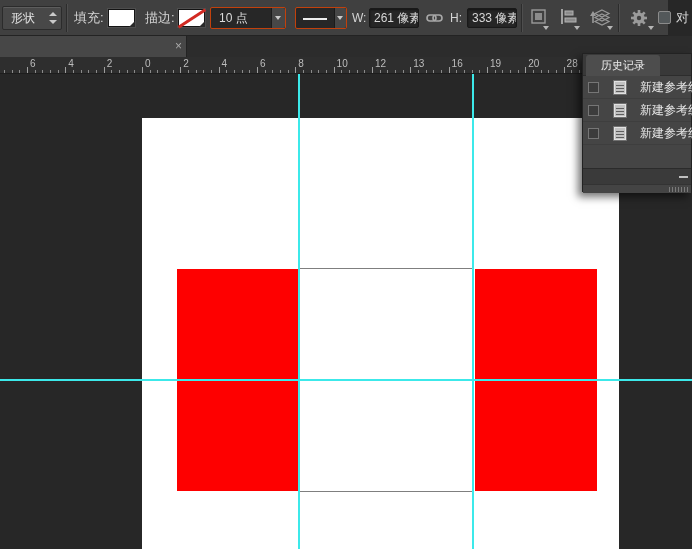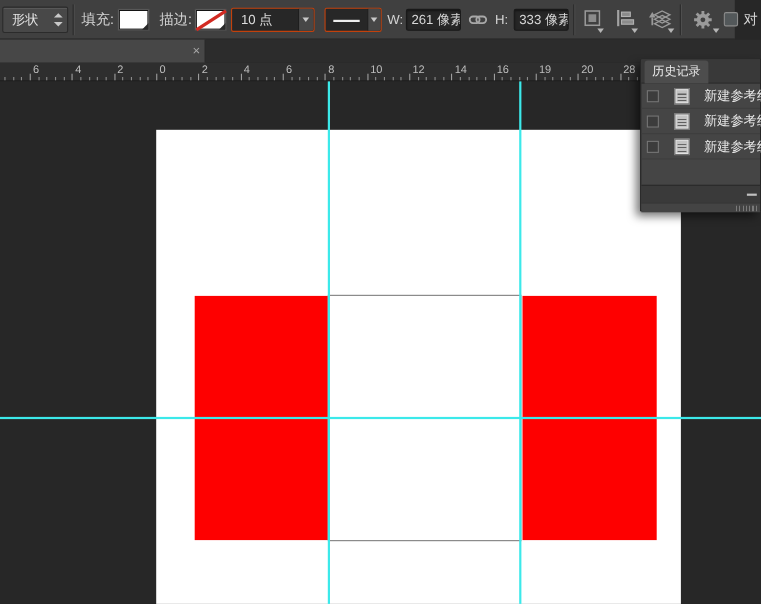--- a/index.html
+++ b/index.html
@@ -106,21 +106,21 @@
   .guide.h { left:0; width:692px; height:2px; }
 
   
   .history-panel {
     position:absolute; left:582px; top:53px; width:110px; height:139px;
     background:#454545; border:1px solid #222222;
     box-shadow:-4px 5px 8px rgba(0,0,0,.55); z-index:30;
   }
   .hp-header { position:absolute; left:0; top:0; width:100%; height:22px; background:#393939; border-bottom:1px solid #2d2d2d; }
   .hp-tab {
-    position:absolute; left:3px; top:1px; width:58px; height:21px; background:#4d4d4d;
+    position:absolute; left:3px; top:1px; width:74px; height:21px; background:#4d4d4d;
     border-radius:3px 3px 0 0; text-align:center; line-height:21px;
     font-size:11px; color:#ececec; cursor:pointer;
   }
   .hist-row { position:absolute; left:0; width:100%; height:23px; cursor:pointer; border-bottom:1px solid #3e3e3e; }
   .hist-row.selected { background:#56616d; border-bottom-color:#4a5560; }
   .hist-check {
     position:absolute; left:5px; top:6px; width:11px; height:11px;
     border:1px solid #767676; background:rgba(0,0,0,.12); cursor:pointer;
   }
   .hist-icon {
@@ -317,21 +317,21 @@
       <div class="tick" style="left: 349px;"></div>
       <div class="tick" style="left: 356.6px;"></div>
       <div class="tick" style="left: 364.3px;"></div>
       <div class="tick major" style="left: 372px;"></div>
       <div class="tick-label" style="left: 375px;">12</div>
       <div class="tick" style="left: 379.6px;"></div>
       <div class="tick" style="left: 387.3px;"></div>
       <div class="tick" style="left: 395px;"></div>
       <div class="tick" style="left: 402.6px;"></div>
       <div class="tick major" style="left: 410.3px;"></div>
-      <div class="tick-label" style="left: 413.3px;">14</div>
+      <div class="tick-label" style="left: 413.3px;">13</div>
       <div class="tick" style="left: 418px;"></div>
       <div class="tick" style="left: 425.6px;"></div>
       <div class="tick" style="left: 433.3px;"></div>
       <div class="tick" style="left: 441px;"></div>
       <div class="tick major" style="left: 448.6px;"></div>
       <div class="tick-label" style="left: 451.6px;">16</div>
       <div class="tick" style="left: 456.3px;"></div>
       <div class="tick" style="left: 464px;"></div>
       <div class="tick" style="left: 471.6px;"></div>
       <div class="tick" style="left: 479.3px;"></div>

